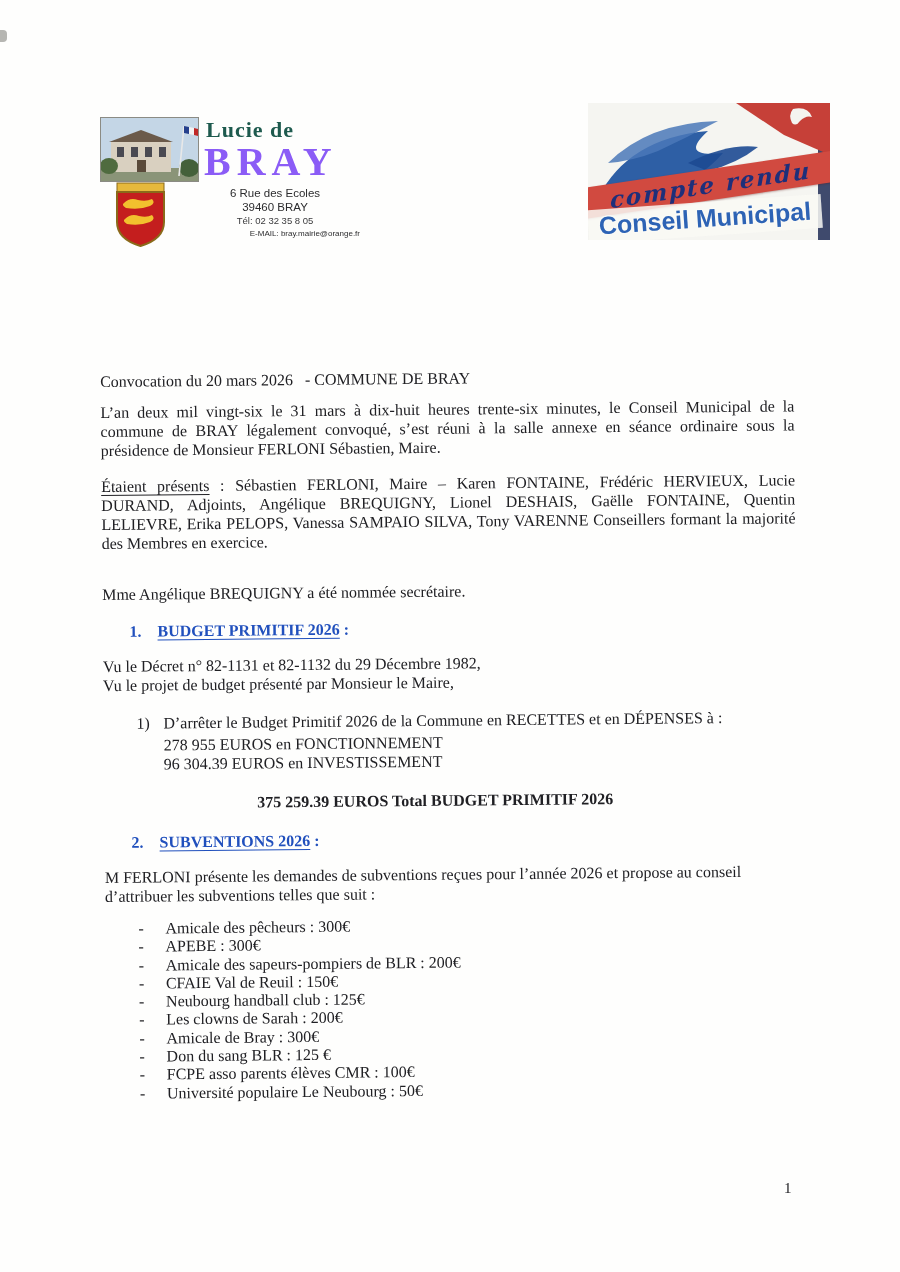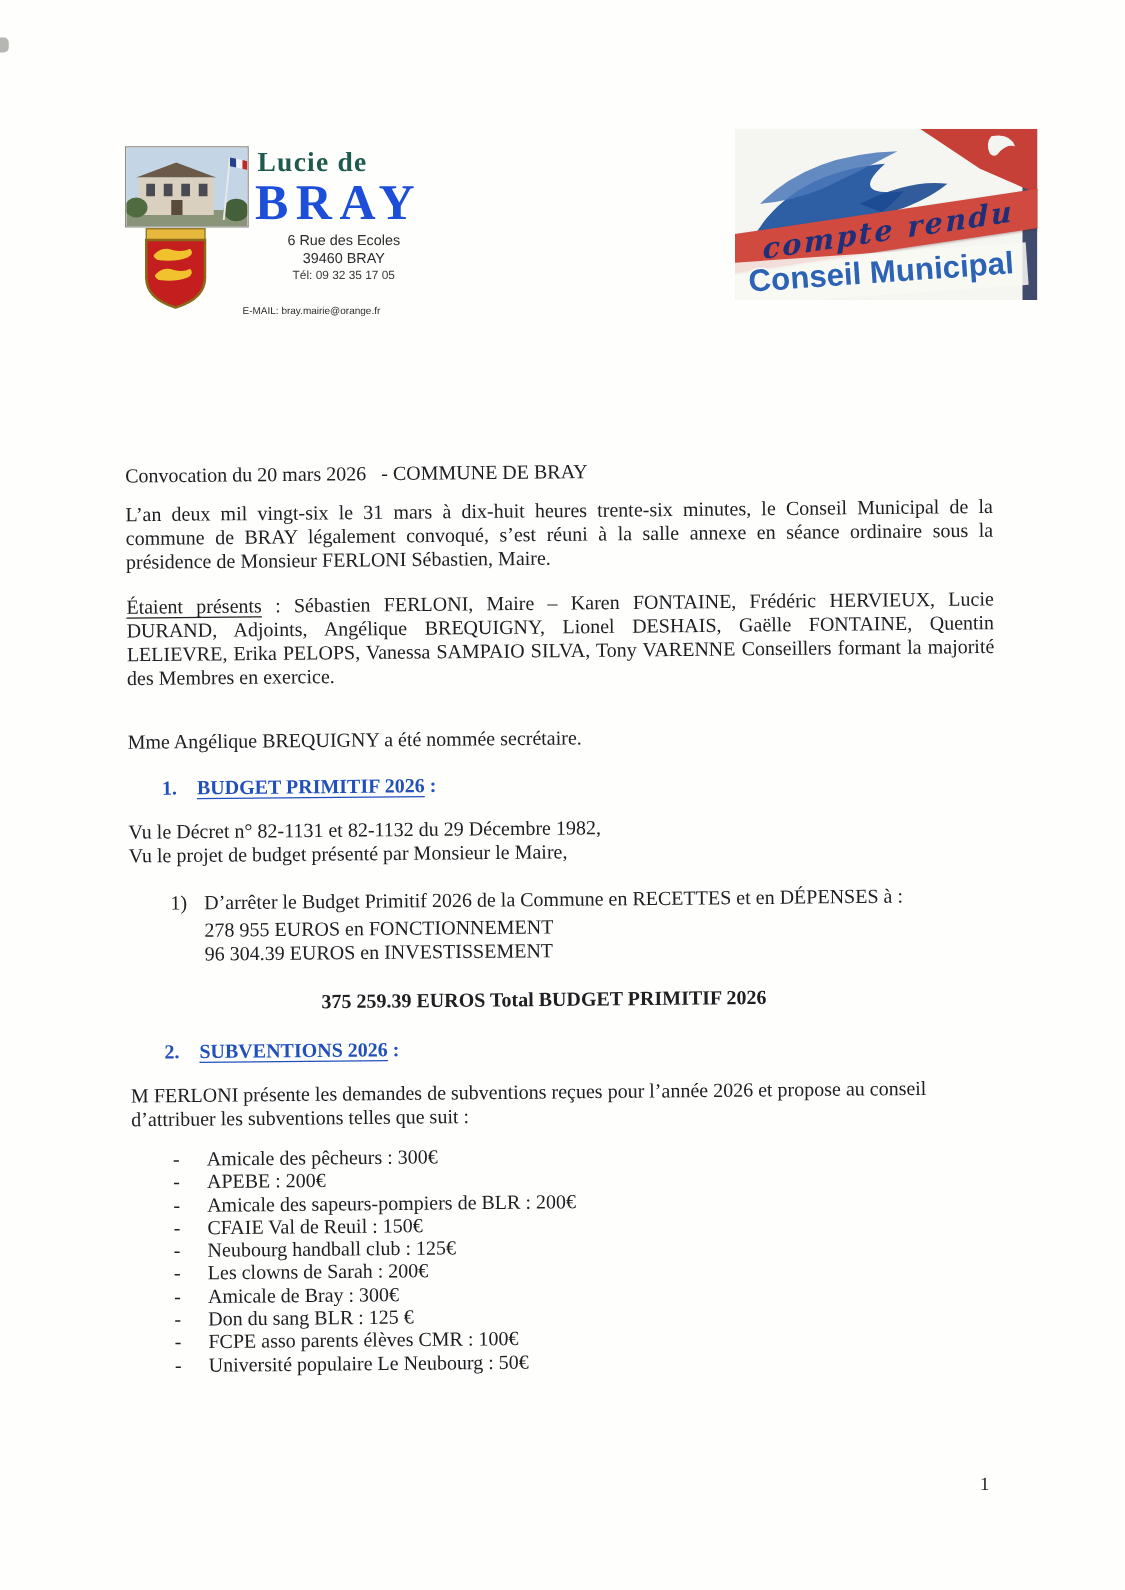--- a/index.html
+++ b/index.html
@@ -5,26 +5,26 @@
   html,body{margin:0;padding:0;}
   body{width:900px;background:#ffffff;}
   .page{position:relative;width:900px;height:1272px;background:#fefefd;overflow:hidden;
         font-family:"Liberation Serif",serif;color:#202024;}
   .smudge{position:absolute;left:0;top:30px;width:7px;height:12px;background:#6d6d68;opacity:.5;border-radius:0 4px 4px 0;}
 
   
   .photo{position:absolute;left:100px;top:117px;width:97px;height:63px;border:1px solid #8b8b84;overflow:hidden;}
   .crest{position:absolute;left:112px;top:181px;width:57px;height:68px;}
   .org-top{position:absolute;left:206px;top:117px;font-size:22px;letter-spacing:1px;color:#1e5a4e;font-weight:600;}
-  .org-main{position:absolute;left:204px;top:138px;font-size:40px;letter-spacing:6px;color:#1d4ed8;font-weight:600;}
+  .org-main{position:absolute;left:204px;top:138px;font-size:40px;letter-spacing:6px;color:#8b5cf6;font-weight:600;}
   .addr{position:absolute;left:190px;top:186px;width:170px;text-align:center;
         font-family:"Liberation Sans",sans-serif;color:#2c2c2e;}
   .addr .a1,.addr .a2{font-size:11.5px;line-height:14px;}
   .addr .a3{font-size:9.5px;line-height:13px;color:#3a3a3c;}
-  .addr .a4{font-size:8px;margin-top:17px;text-align:left;padding-left:4px;color:#2c2c2e;}
+  .addr .a4{font-size:8px;margin-top:2px;text-align:right;padding-left:4px;color:#2c2c2e;}
 
   
   .banner{position:absolute;left:588px;top:103px;width:242px;height:137px;overflow:hidden;background:#f5f5f1;}
   .banner svg{position:absolute;left:0;top:0;}
   .ribbon{position:absolute;left:-12px;top:66px;width:270px;height:31px;background:#d14a40;
           transform:rotate(-8.5deg);display:flex;align-items:center;justify-content:center;
           box-shadow:0 1px 2px rgba(90,20,20,.35);}
   .ribbon span{color:#1e2f7a;font-family:"DejaVu Serif",serif;font-style:italic;font-weight:600;
                font-size:23px;letter-spacing:2px;transform:skewX(-8deg);white-space:nowrap;}
   .cm{position:absolute;left:0;top:99px;width:234px;text-align:center;transform:rotate(-4deg);
@@ -89,21 +89,21 @@
       <path d="M12 22 q6 -6 14 -3 q8 2 14 -1 q4 4 -2 7 q-10 4 -24 2 q-5 -3 -2 -5 z" fill="#f2c12e"></path>
       <path d="M13 38 q6 -6 14 -3 q8 2 13 -1 q4 4 -2 7 q-10 4 -23 2 q-5 -3 -2 -5 z" fill="#f2c12e"></path>
     </svg>
   </div>
 
   <div class="org-top">Lucie de</div>
   <div class="org-main">BRAY</div>
   <div class="addr">
     <div class="a1">6 Rue des Ecoles</div>
     <div class="a2">39460 BRAY</div>
-    <div class="a3">Tél: 09 32 35 17 05</div>
+    <div class="a3">Tél: 02 32 35 8 05</div>
     <div class="a4">E-MAIL: bray.mairie@orange.fr</div>
   </div>
 
   <div class="banner">
     <svg width="242" height="137" viewBox="0 0 242 137">
       <rect x="0" y="0" width="242" height="137" fill="#f5f5f1"></rect>
       <rect x="230" y="0" width="12" height="137" fill="#3f4a6d"></rect>
       <path d="M10 95 Q40 35 120 28 Q90 55 135 50 Q110 80 60 92 Q35 100 10 95 Z" fill="#2e5fa5"></path>
       <path d="M20 60 Q60 20 130 18 Q100 34 70 48 Q45 58 20 60 Z" fill="#4a78b8" opacity="0.85"></path>
       <path d="M100 60 Q140 40 170 44 Q150 60 120 68 Z" fill="#1d4a92" opacity="0.9"></path>
@@ -136,21 +136,21 @@
     <p class="ind">96 304.39 EUROS en INVESTISSEMENT</p>
 
     <p class="total">375 259.39 EUROS Total BUDGET PRIMITIF 2026</p>
 
     <div class="sec"><span class="n">2.</span><span class="t">SUBVENTIONS 2026</span><span> :</span></div>
 
     <p class="p-sub">M FERLONI présente les demandes de subventions reçues pour l’année 2026 et propose au conseil d’attribuer les subventions telles que suit :</p>
 
     <ul class="sub-list">
       <li class="sub-item"><span class="dash">-</span><span>Amicale des pêcheurs : 300€</span></li>
-      <li class="sub-item"><span class="dash">-</span><span>APEBE : 200€</span></li>
+      <li class="sub-item"><span class="dash">-</span><span>APEBE : 300€</span></li>
       <li class="sub-item"><span class="dash">-</span><span>Amicale des sapeurs-pompiers de BLR : 200€</span></li>
       <li class="sub-item"><span class="dash">-</span><span>CFAIE Val de Reuil : 150€</span></li>
       <li class="sub-item"><span class="dash">-</span><span>Neubourg handball club : 125€</span></li>
       <li class="sub-item"><span class="dash">-</span><span>Les clowns de Sarah : 200€</span></li>
       <li class="sub-item"><span class="dash">-</span><span>Amicale de Bray : 300€</span></li>
       <li class="sub-item"><span class="dash">-</span><span>Don du sang BLR : 125 €</span></li>
       <li class="sub-item"><span class="dash">-</span><span>FCPE asso parents élèves CMR : 100€</span></li>
       <li class="sub-item"><span class="dash">-</span><span>Université populaire Le Neubourg : 50€</span></li>
     </ul>
 

